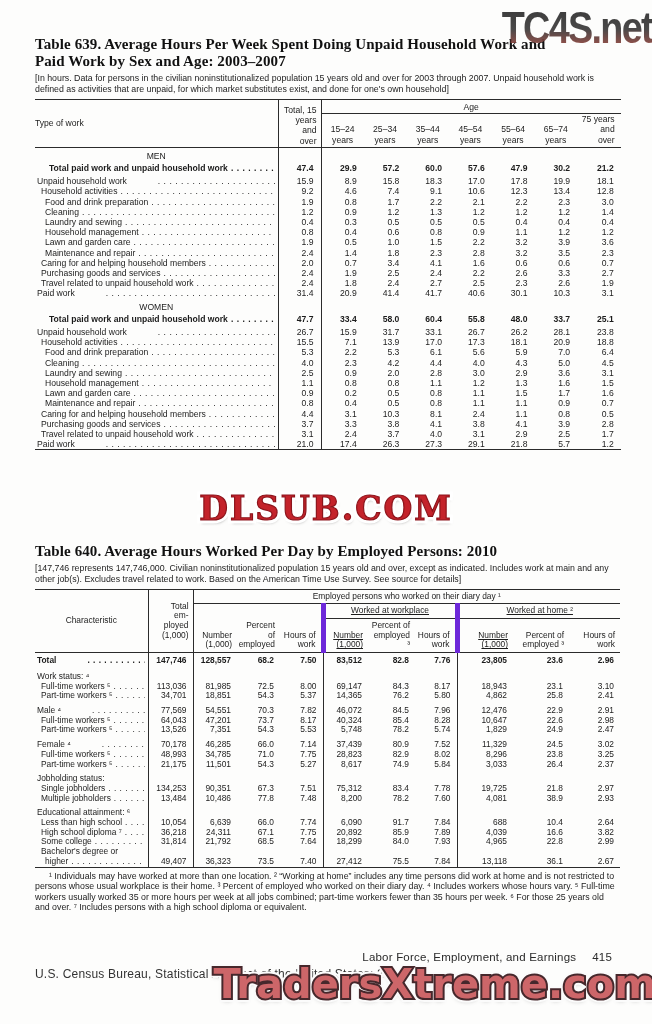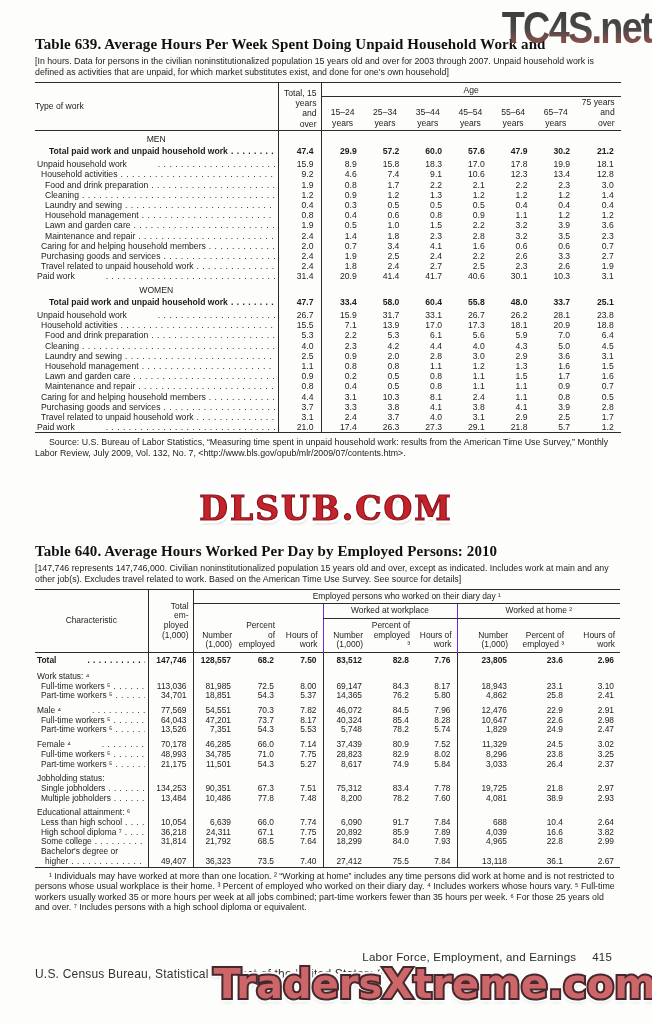--- a/index.html
+++ b/index.html
@@ -90,21 +90,21 @@
           font-size:8.4px; line-height:9.7px; }
   #t640 th { font-size:8.4px; }
   #t640 .stub { border-right:1px solid #2b2b2b; text-align:center; vertical-align:middle; }
   #t640 .totemp { border-right:1px solid #2b2b2b; text-align:right; padding-right:4px;
                   white-space:pre-line; vertical-align:middle; }
   #t640 .diary { border-bottom:1px solid #2b2b2b; text-align:center; height:13px;
                  vertical-align:middle; }
   #t640 .grp { border-bottom:1px solid #2b2b2b; text-align:center; height:14px;
                vertical-align:middle; }
   #t640 .grp-first { border-bottom:0; }
-  #t640 .bl { border-left:1px solid #6d28d9; }
+  #t640 .bl { border-left:5px solid #6d28d9;text-decoration:underline; }
   #t640 thead tr.collabels th { text-align:right; vertical-align:bottom;
         padding:1px 5px 2px 1px; white-space:normal; height:30px; }
   #t640 thead { border-bottom:1.5px solid #2b2b2b; }
   #t640 td { vertical-align:bottom; }
   #t640 td.lbl { border-right:1px solid #2b2b2b; }
   #t640 td.br { border-right:1px solid #2b2b2b; }
   #t640 td.num { text-align:right; padding-right:6px; white-space:nowrap; }
   #t640 tr.gap td { padding-top:5px; }
   #t640 tr.total-row td { font-weight:bold; padding-top:3px; padding-bottom:1px; }
 
@@ -129,20 +129,21 @@
 
   <div class="wm-stack wm-bot">
     <span class="layer base l-stroke">TradersXtreme.com</span>
     <span class="layer l-dark">TradersXtreme.com</span>
     <span class="layer l-fill">TradersXtreme.com</span>
   </div>
 
   <div class="sect" style="top:36px;">
     <div class="t-title">
       <div>Table 639. Average Hours Per Week Spent Doing Unpaid Household Work and</div>
+      <div>Paid Work by Sex and Age: 2003–2007</div>
     </div>
     <div class="t-note">[In hours. Data for persons in the civilian noninstitutionalized population 15 years old and over for 2003 through 2007. Unpaid household work is defined as activities that are unpaid, for which market substitutes exist, and done for one's own household]</div>
 
     <table id="t639">
       <colgroup>
         <col style="width:243px">
         <col style="width:43px">
         <col style="width:42.7px">
           <col style="width:42.7px">
           <col style="width:42.7px">
@@ -613,21 +614,20 @@
             <td class="num">26.3</td>
             <td class="num">27.3</td>
             <td class="num">29.1</td>
             <td class="num">21.8</td>
             <td class="num">5.7</td>
             <td class="num">1.2</td>
           </tr>
         </tbody>
     </table>
 
-    <div class="t-source">Source: U.S. Bureau of Labor Statistics, “Measuring time spent in unpaid household work: results from the American Time Use Survey,” Monthly Labor Review, July 2009, Vol. 132, No. 7, &lt;http://www.bls.gov/opub/mlr/2009/07/contents.htm&gt;.</div>
   </div>
 
   <div class="sect" style="top:543px;">
     <div class="t-title">Table 640. Average Hours Worked Per Day by Employed Persons: 2010</div>
     <div class="t-note">[147,746 represents 147,746,000. Civilian noninstitutionalized population 15 years old and over, except as indicated. Includes work at main and any other job(s). Excludes travel related to work. Based on the American Time Use Survey. See source for details]</div>
 
     <table id="t640">
       <colgroup>
         <col style="width:113px">
         <col style="width:45px">

